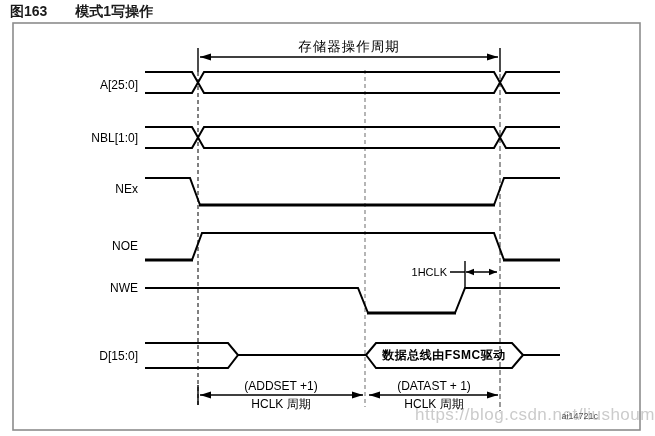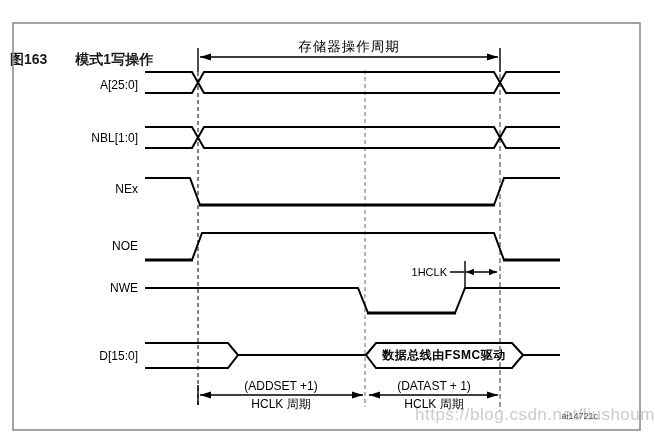--- a/index.html
+++ b/index.html
@@ -7,21 +7,20 @@
     position:relative;
     width:655px;height:436px;
     overflow:hidden;
     background:#ffffff;
     font-family:"Liberation Sans", sans-serif;
   }
   .fig-title{
     position:absolute;left:10px;top:3px;
     font-size:14px;font-weight:bold;color:#1a1a1a;
     white-space:nowrap;
-    margin-top:48px;
   }
   .fig-title .fig-no{margin-right:28px;}
   .watermark{
     position:absolute;left:415px;top:405px;
     font-size:17px;color:#c6c6c6;opacity:.9;
     white-space:nowrap;letter-spacing:.5px;
   }
   svg.diagram{position:absolute;left:0;top:0;}
   svg text{
     font-family:"Liberation Sans", sans-serif;

